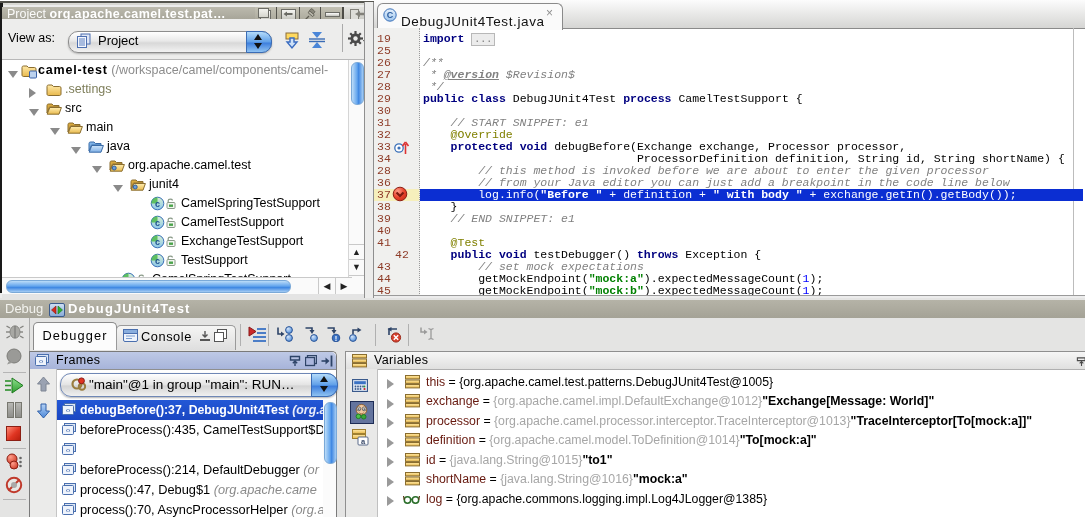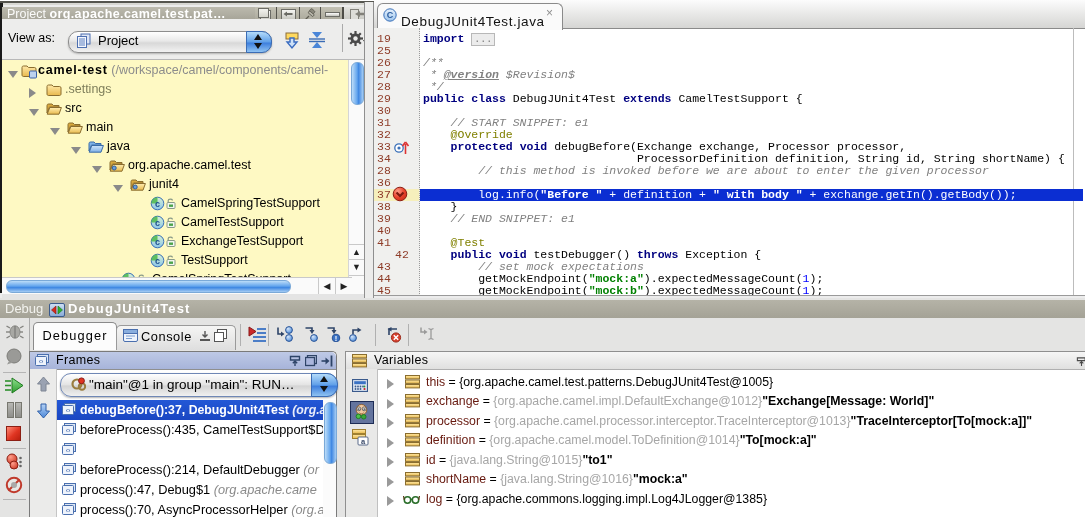--- a/index.html
+++ b/index.html
@@ -98,21 +98,21 @@
             <line x1="1" y1="8.5" x2="16" y2="8.5"></line>
             <line x1="3.2" y1="3.2" x2="13.8" y2="13.8"></line>
             <line x1="13.8" y1="3.2" x2="3.2" y2="13.8"></line>
           </g>
         </g>
         <circle cx="8.5" cy="8.5" r="2.2" fill="#ededec"></circle>
       </svg>
  <span class="abs" style="left:361px;top:21px;width:0;height:0;border-left:3.5px solid transparent;border-right:3.5px solid transparent;border-top:5px solid #333;"></span>
 </div>
 
-<div class="abs" style="left:0;top:58px;width:350px;height:219px;background:#fef9c3;overflow:hidden;text-decoration:underline;" id="tree">
+<div class="abs" style="left:0;top:58px;width:350px;height:219px;background:#ffffff;overflow:hidden;text-decoration:underline;" id="tree">
 <span class="abs tarr arrd" style="left:6px;top:11px;"></span>
       <svg width="17" height="16" viewBox="0 0 17 16" class="abs" style="left:19px;top:3px;">
         <path d="M1 4.5 C1 3.7 1.6 3 2.4 3 L6 3 L7.5 4.5 L13.6 4.5 C14.4 4.5 15 5.1 15 5.9 L15 12 C15 12.8 14.4 13.5 13.6 13.5 L2.4 13.5 C1.6 13.5 1 12.8 1 12 Z" fill="url(#gm1)" stroke="#8a6d2f" stroke-width="1"></path>
         <rect x="8.5" y="8" width="7" height="7" fill="#bcd2ee" stroke="#3a62a8" rx="1"></rect>
         <defs>
           <linearGradient id="gm1" x1="0" y1="0" x2="0" y2="1">
             <stop offset="0" stop-color="#ffe9a8"></stop>
             <stop offset="1" stop-color="#e8b94d"></stop>
           </linearGradient>
         </defs>
@@ -352,26 +352,27 @@
           <stop offset="0" stop-color="#ff9d8a"></stop>
           <stop offset="0.5" stop-color="#e8422c"></stop>
           <stop offset="1" stop-color="#c42814"></stop>
         </radialGradient>
       </defs>
     </svg>
 <div class="codeline mono" style="top:33px;"><span class="kw">import</span> <span style="background:#ececec;border:1px solid #b8b8b8;color:#7a7a7a;padding:0 2px;font-size:10px;">...</span></div>
 <div class="codeline mono" style="top:57px;"><span class="cmt">/**</span></div>
 <div class="codeline mono" style="top:69px;"><span class="cmt"> * <b style="text-decoration:underline;">@version</b> $Revision$</span></div>
 <div class="codeline mono" style="top:81px;"><span class="cmt"> */</span></div>
-<div class="codeline mono" style="top:93px;"><span class="kw">public</span> <span class="kw">class</span> DebugJUnit4Test <span class="kw">extends</span> CamelTestSupport {</div>
+<div class="codeline mono" style="top:93px;"><span class="kw">public</span> <span class="kw">class</span> DebugJUnit4Test <span class="kw">process</span> CamelTestSupport {</div>
 <div class="codeline mono" style="top:117px;font-family:Liberation Mono, monospace;">    <span class="cmt">// START SNIPPET: e1</span></div>
 <div class="codeline mono" style="top:129px;">    <span class="ann">@Override</span></div>
 <div class="codeline mono" style="top:141px;">    <span class="kw">protected</span> <span class="kw">void</span> debugBefore(Exchange exchange, Processor processor,</div>
 <div class="codeline mono" style="top:165px;">        <span class="cmt">// this method is invoked before we are about to enter the given processor</span></div>
 <div class="codeline mono" style="top:153px;">                               ProcessorDefinition definition, String id, String shortName) {</div>
+<div class="codeline mono" style="top:177px;">        <span class="cmt">// from your Java editor you can just add a breakpoint in the code line below</span></div>
 <div class="codeline mono" style="top:189px;"><span style="color:#fff;">        log.info(<b>"Before "</b> + definition + <b>" with body "</b> + exchange.getIn().getBody());</span></div>
 <div class="codeline mono" style="top:201px;">    }</div>
 <div class="codeline mono" style="top:213px;">    <span class="cmt">// END SNIPPET: e1</span></div>
 <div class="codeline mono" style="top:237px;">    <span class="ann">@Test</span></div>
 <div class="codeline mono" style="top:249px;">    <span class="kw">public</span> <span class="kw">void</span> testDebugger() <span class="kw">throws</span> Exception {</div>
 <div class="codeline mono" style="top:261px;">        <span class="cmt">// set mock expectations</span></div>
 <div class="codeline mono" style="top:273px;">        getMockEndpoint(<span class="str">"mock:a"</span>).expectedMessageCount(<span class="num">1</span>);</div>
 <div class="codeline mono" style="top:285px;">        getMockEndpoint(<span class="str">"mock:b"</span>).expectedMessageCount(<span class="num">1</span>);</div>
 <div class="abs" style="left:0;top:295px;width:711px;height:3px;background:#ececec;border-top:1px solid #9a9a9a;"></div>
 </div>

